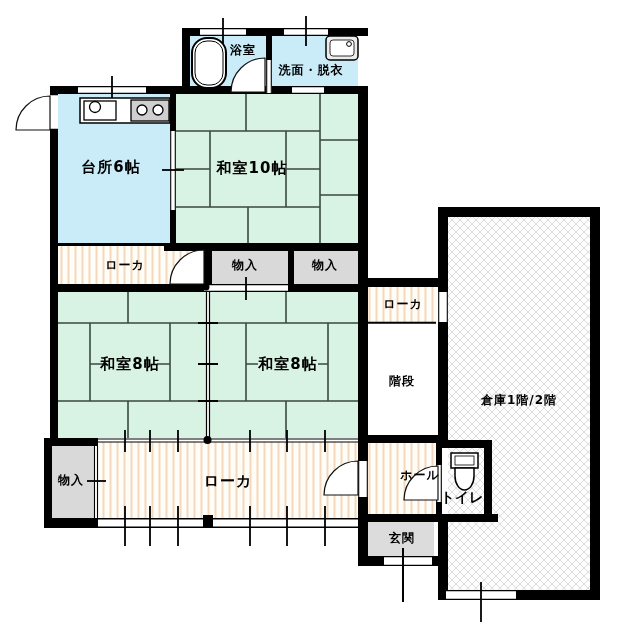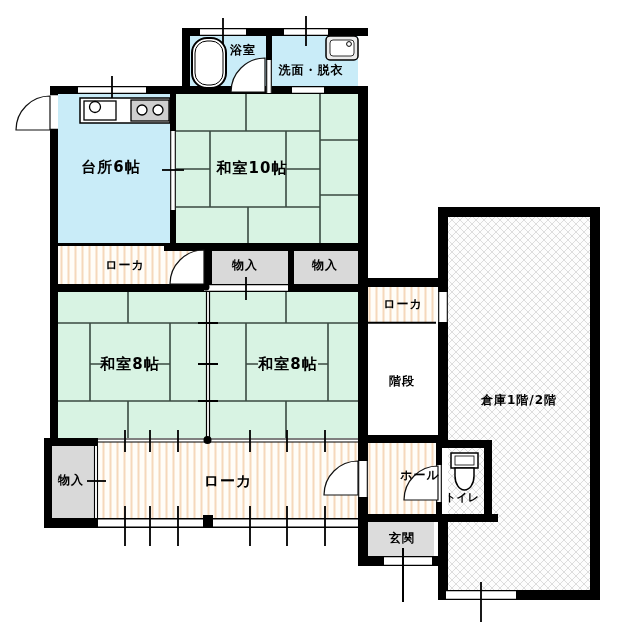--- a/index.html
+++ b/index.html
@@ -15,21 +15,21 @@
     position:absolute;
     transform:translate(-50%,-50%);
     color:#000;
     white-space:nowrap;
     font-weight:bold;
     letter-spacing:1px;
     font-size:12px;
     line-height:1;
   }
   .label.big{font-size:15px;}
-  .label.small{font-size:11px;letter-spacing:0;}
+  .label.small{font-size:14px;letter-spacing:0;}
 </style>
 </head>
 <body>
 
 <div class="plan">
 
 <svg width="640" height="633" viewBox="0 0 640 633">
   <defs>
     <pattern id="stripes" width="7" height="7" patternUnits="userSpaceOnUse">
       <rect width="7" height="7" fill="#fffdf8"></rect>

